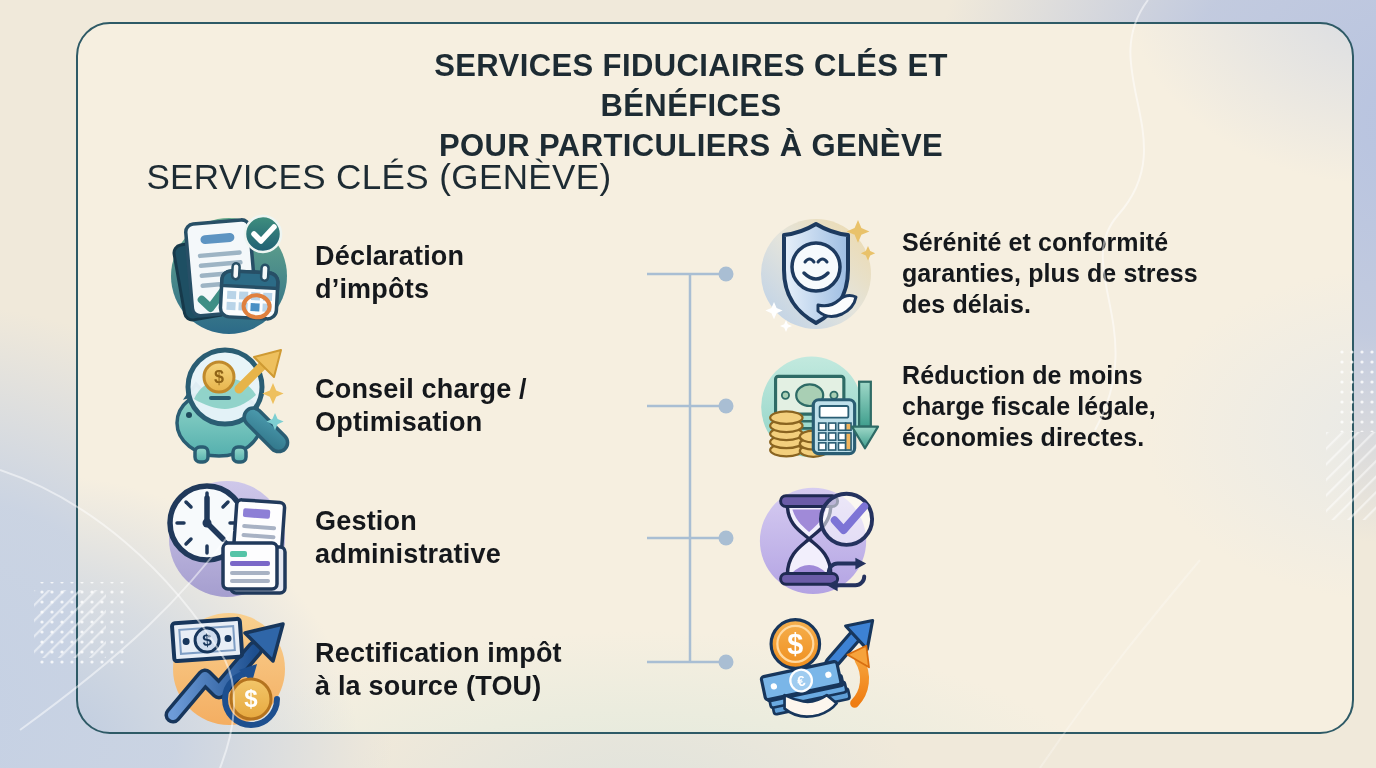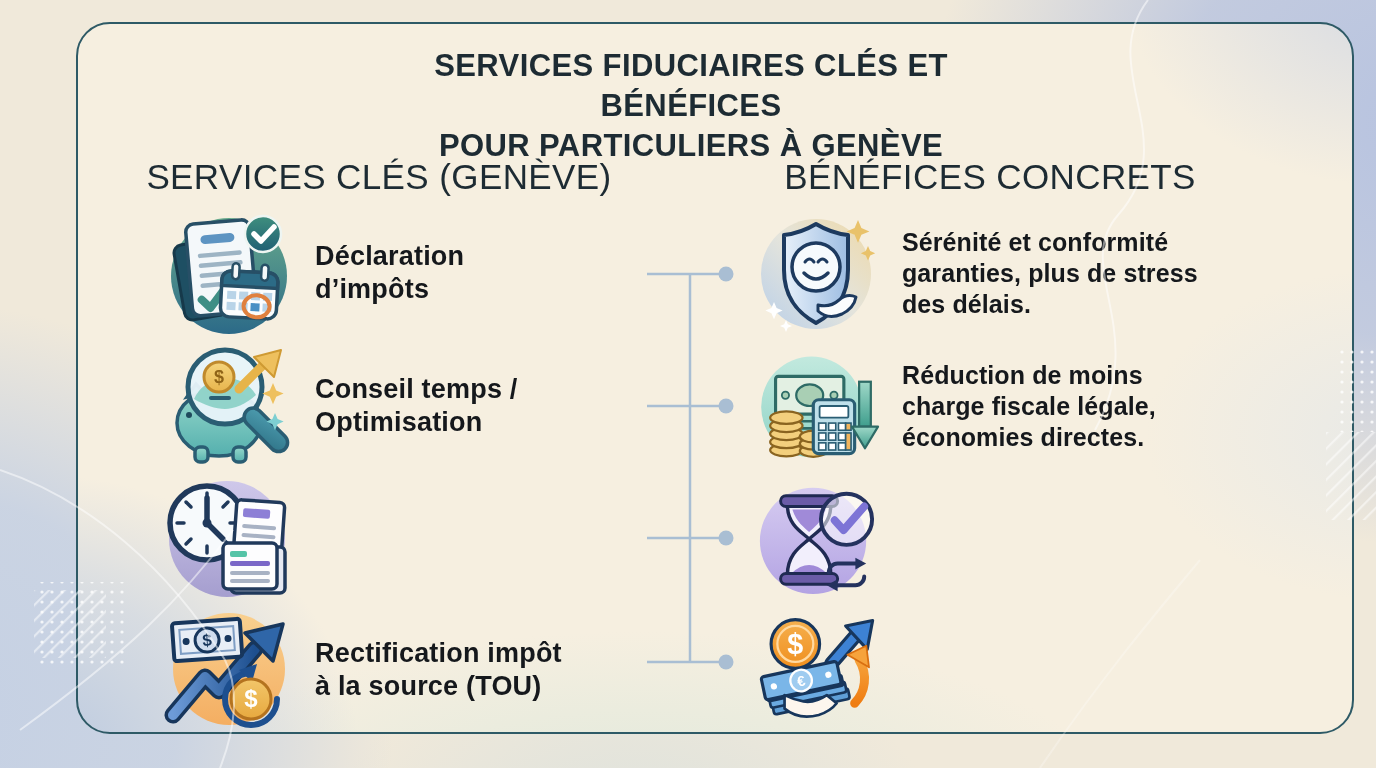--- a/index.html
+++ b/index.html
@@ -43,21 +43,20 @@
 <body>
 
 <div class="stage">
 
   <div class="panel">
 
     <div class="title">SERVICES FIDUCIAIRES CLÉS ET BÉNÉFICES
 POUR PARTICULIERS À GENÈVE</div>
 
     <div class="col-header services">SERVICES CLÉS (GENÈVE)</div>
-    <div class="col-header benefits">BÉNÉFICES CONCRETS</div>
 
     <svg class="connector" width="1278" height="712" viewBox="0 0 1278 712">
       <g stroke="#a9bed3" stroke-width="2.5" fill="none">
         <path d="M612 250 V638"></path>
         <path d="M569 250 H646"></path>
         <path d="M569 382 H646"></path>
         <path d="M569 514 H646"></path>
         <path d="M569 638 H646"></path>
       </g>
       <g fill="#a9bed3">
@@ -146,21 +145,21 @@
           <circle cx="62" cy="38" r="15" fill="url(#gcoin)" stroke="#c08a2c" stroke-width="3"></circle>
           <text class="coin-t" x="62" y="44" font-size="18" font-weight="bold" fill="#8f6317" text-anchor="middle">$</text>
           <rect x="52" y="57" width="22" height="4" rx="2" fill="#2a5d73"></rect>
           <rect x="-6" y="-9" width="54" height="18" rx="9" transform="translate(94 76) rotate(45)" fill="url(#ghandle)" stroke="#2a5d73" stroke-width="3.5"></rect>
           <path d="M82 50 L106 26" stroke="#e7b44a" stroke-width="9" stroke-linecap="round"></path>
           <path d="M97 18 L124 11 L117 38 Z" fill="#eec05e" stroke="#cf9a33" stroke-width="2" stroke-linejoin="round"></path>
           <path d="M116 44 l3.2 7.4 l7.4 3.2 l-7.4 3.2 l-3.2 7.4 l-3.2 -7.4 l-7.4 -3.2 l7.4 -3.2 z" fill="#eec05e"></path>
           <path d="M118 74 l2.6 6 l6 2.6 l-6 2.6 l-2.6 6 l-2.6 -6 l-6 -2.6 l6 -2.6 z" fill="#7ecfd2"></path>
         </svg>
       </div>
-      <div class="item-label">Conseil temps /
+      <div class="item-label">Conseil charge /
 Optimisation</div>
     </div>
 
     <div class="row left" style="top:514px">
       <div class="icon-l" aria-label="clock-documents-icon">
         <svg width="146" height="134" viewBox="0 0 146 134">
           <defs>
             <linearGradient id="glav" x1="0" y1="0" x2="0" y2="1">
               <stop offset="0" stop-color="#cfc8ea"></stop>
                 <stop offset="1" stop-color="#a59ecf"></stop>
@@ -191,20 +190,22 @@
           <g>
             <rect x="74" y="76" width="54" height="46" rx="5" fill="#e6e9f2" stroke="#20395b" stroke-width="3.5"></rect>
             <rect x="66" y="72" width="54" height="46" rx="5" fill="#fdfdfe" stroke="#20395b" stroke-width="3.5"></rect>
             <rect x="73" y="80" width="17" height="6" rx="2" fill="#55c4a7"></rect>
             <rect x="73" y="90" width="40" height="5" rx="2" fill="#7b68c8"></rect>
             <rect x="73" y="100" width="40" height="4" rx="2" fill="#a8b2c4"></rect>
             <rect x="73" y="108" width="40" height="4" rx="2" fill="#a8b2c4"></rect>
           </g>
         </svg>
       </div>
+      <div class="item-label">Gestion
+administrative</div>
     </div>
 
     <div class="row left" style="top:646px">
       <div class="icon-l" aria-label="money-growth-icon">
         <svg width="146" height="134" viewBox="0 0 146 134">
           <defs>
             <linearGradient id="gor" x1="0" y1="0" x2="0" y2="1">
               <stop offset="0" stop-color="#f9d08f"></stop>
                 <stop offset="1" stop-color="#f4ae62"></stop>
             </linearGradient>

